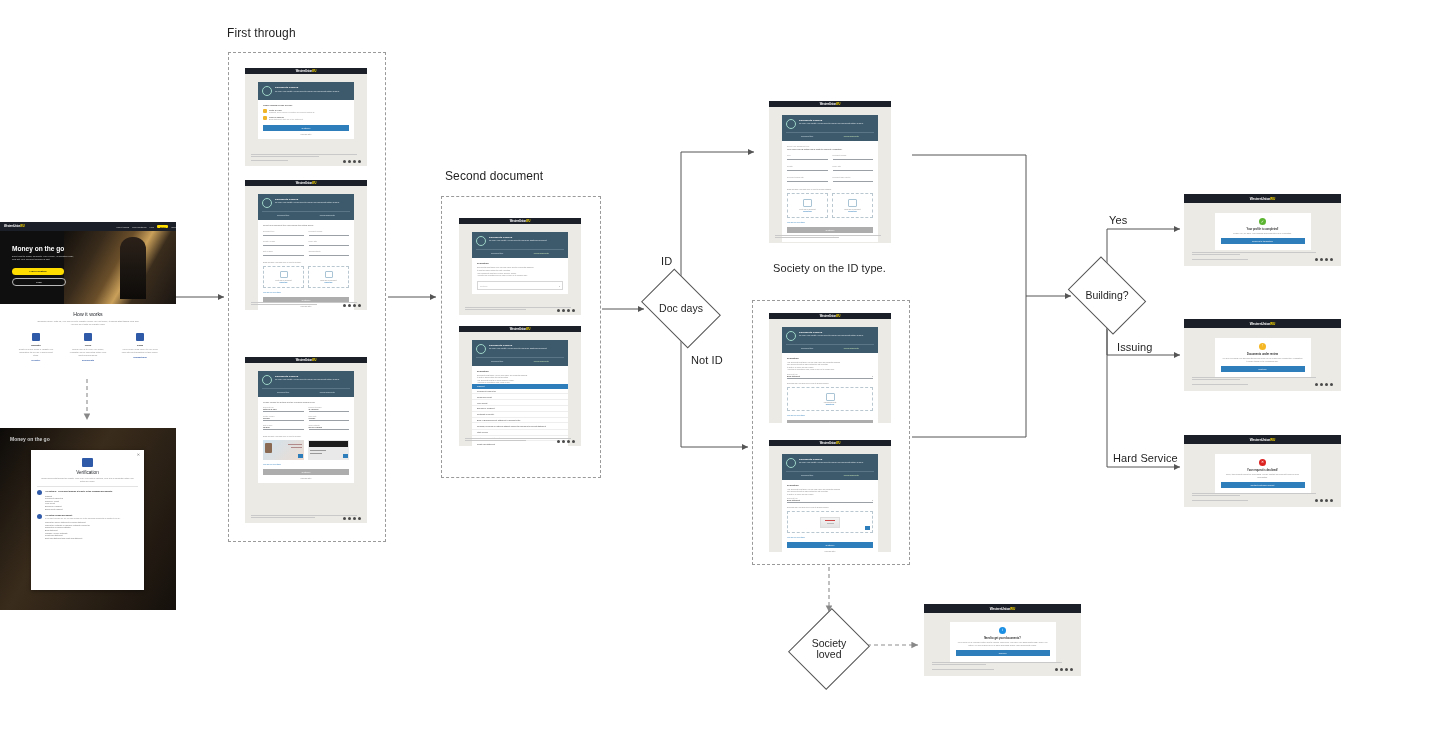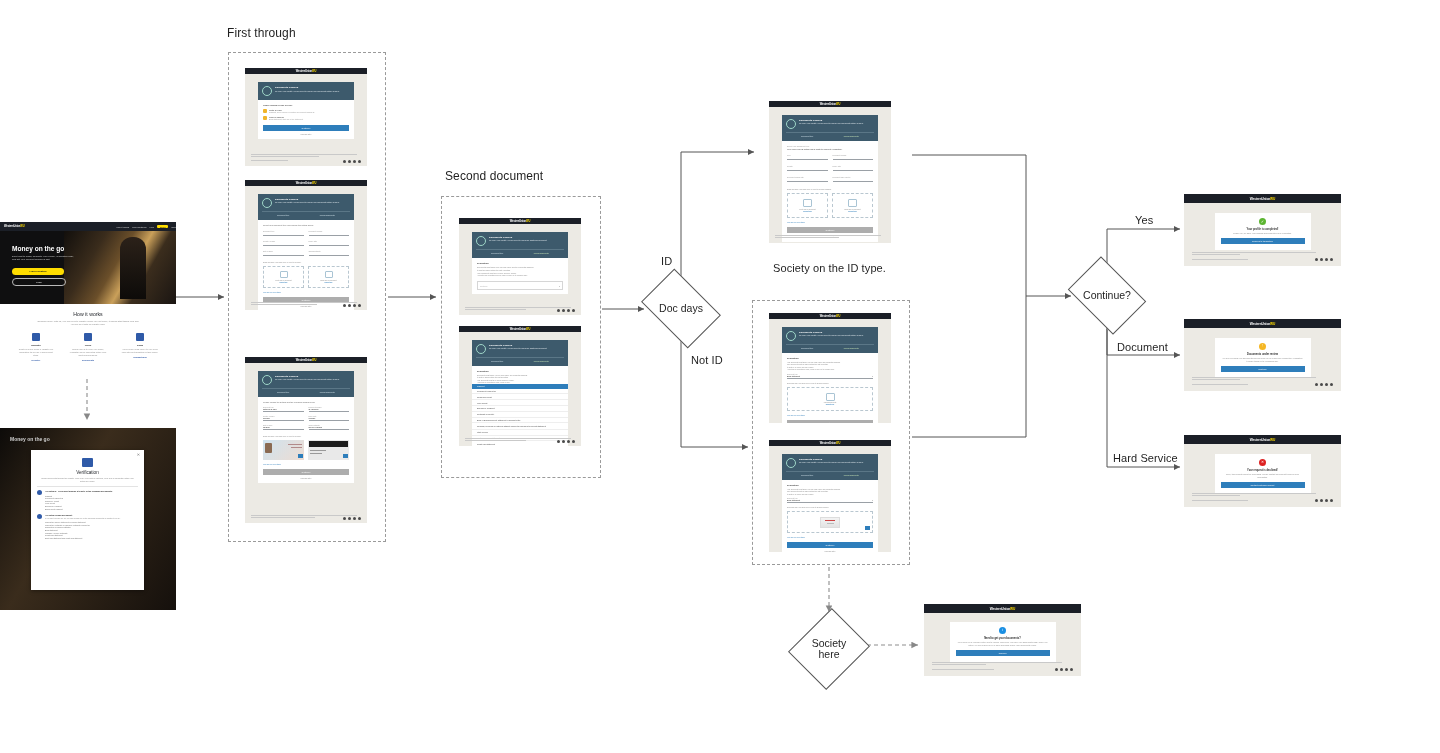--- a/index.html
+++ b/index.html
@@ -67,36 +67,36 @@
       <path d="M829,567 L829,612" marker-end="url(#ahd)"></path>
       <path d="M860,645 L918,645" marker-end="url(#ahd)"></path>
     </g>
   </svg>
 
   <div class="lbl" style="left:227px;top:26px;font-size:12px;">First through</div>
   <div class="lbl" style="left:445px;top:169px;font-size:12px;">Second document</div>
   <div class="lbl" style="left:661px;top:255px;">ID</div>
   <div class="lbl" style="left:691px;top:354px;">Not ID</div>
   <div class="lbl" style="left:773px;top:262px;">Society on the ID type.</div>
-  <div class="lbl" style="left:1109px;top:214px;margin-left:26px;">Yes</div>
-  <div class="lbl" style="left:1117px;top:341px;">Document</div>
+  <div class="lbl" style="left:1109px;top:214px;">Yes</div>
+  <div class="lbl" style="left:1117px;top:341px;">Issuing</div>
   <div class="lbl" style="left:1113px;top:452px;">Hard Service</div>
 
   <div class="diamond" style="left:648px;top:285px;width:66px;height:47px;">
     <div class="dshape"></div>
     <span>Doc days</span>
   </div>
   <div class="diamond" style="left:1075px;top:272px;width:64px;height:47px;">
     <div class="dshape"></div>
-    <span>Continue?</span>
+    <span>Building?</span>
   </div>
   <div class="diamond" style="left:802px;top:618px;width:54px;height:62px;flex-direction:column;">
     <div class="dshape"></div>
     <span>Society</span>
-    <span>here</span>
+    <span>loved</span>
   </div>
 
   <div class="grp" style="left:228px;top:52px;width:158px;height:490px;"></div>
   <div class="grp" style="left:441px;top:196px;width:160px;height:282px;"></div>
   <div class="grp" style="left:752px;top:300px;width:158px;height:265px;"></div>
 
   <div class="scr" style="left:0;top:222px;width:176px;height:156px;">
     <div class="topbar" style="height:9px;justify-content:space-between;padding:0 4px;">
       <div class="wu"><span>WesternUnion</span><b>WU</b></div>
       <div style="display:flex;gap:3px;align-items:center;">

